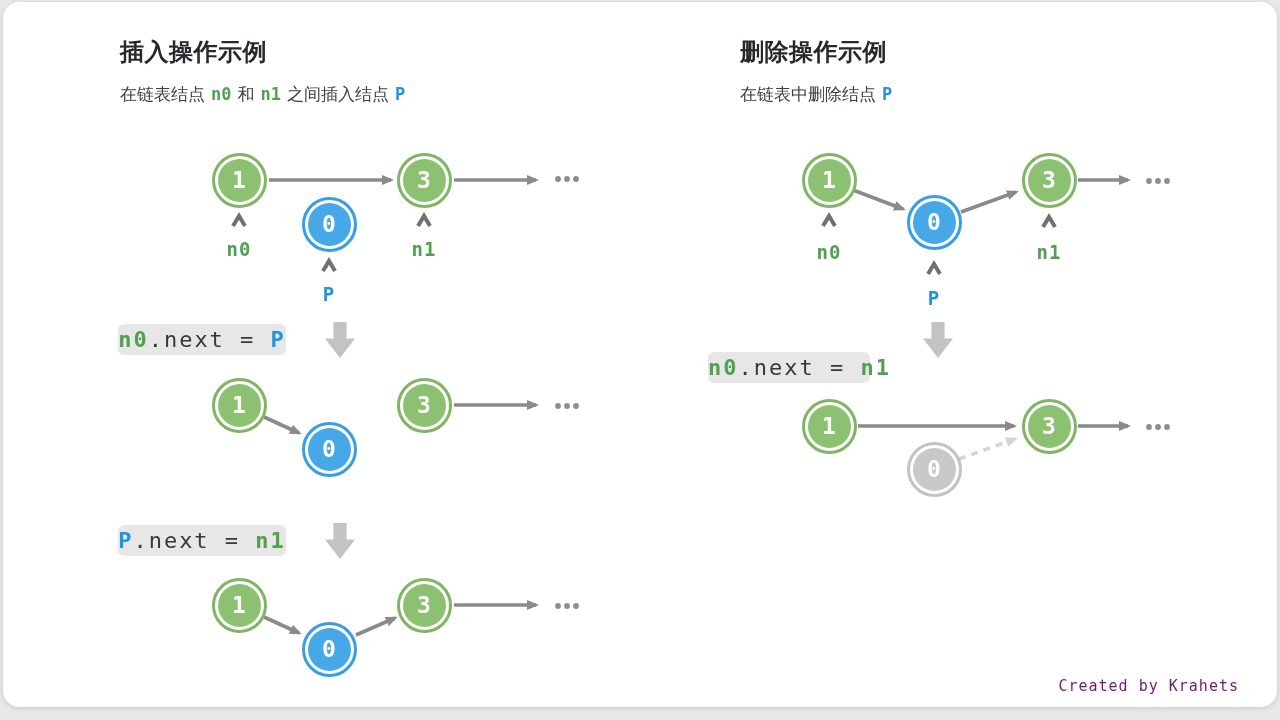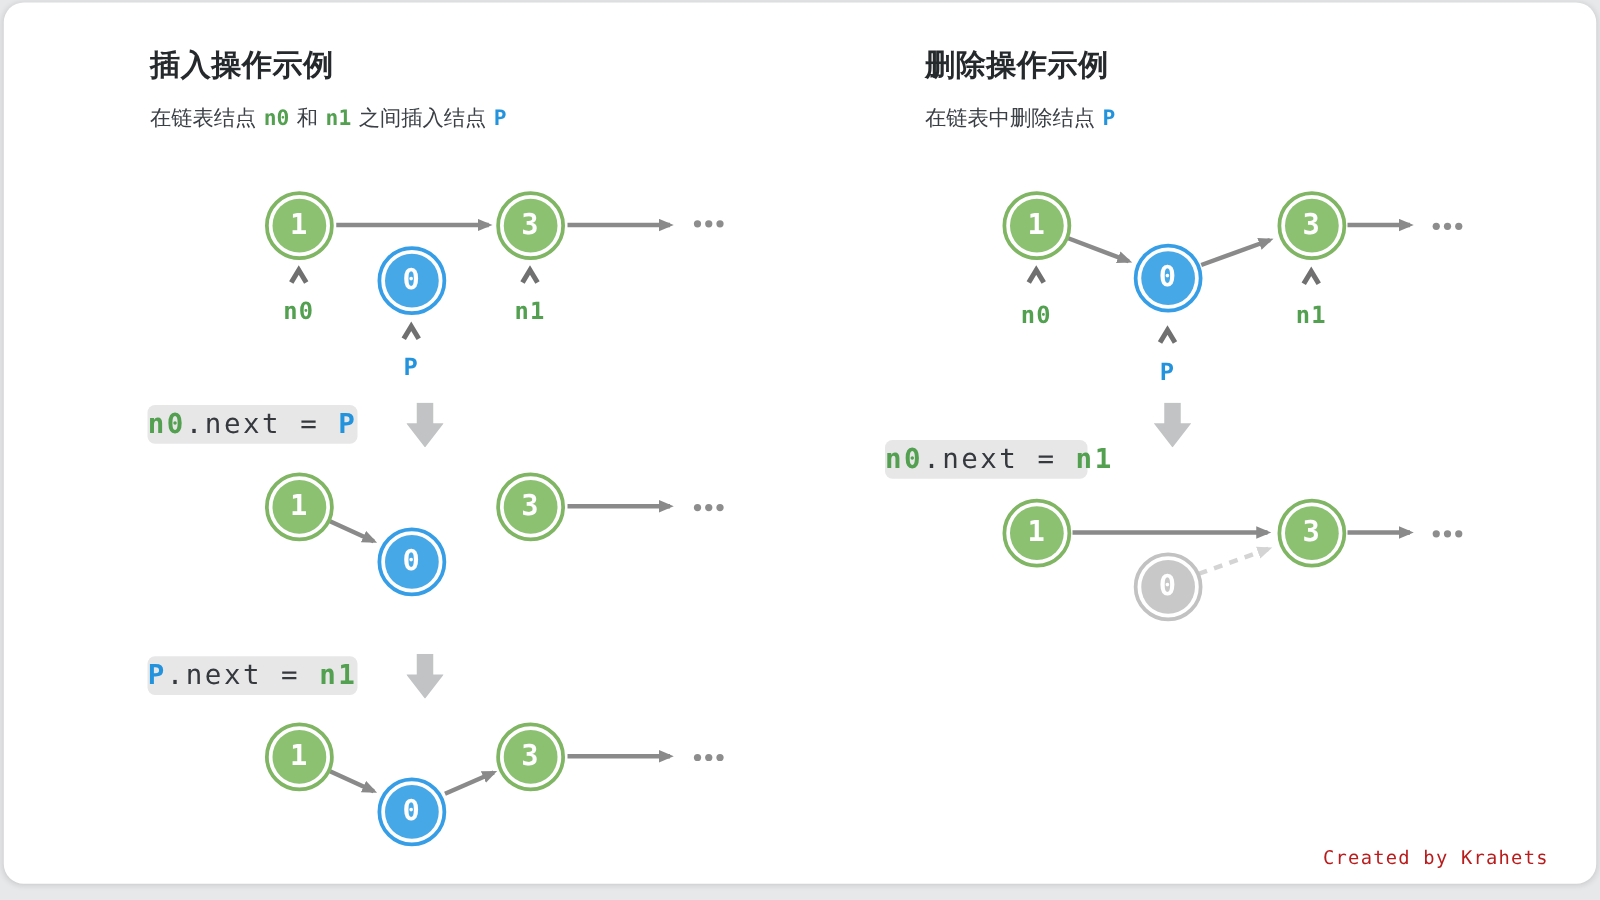--- a/index.html
+++ b/index.html
@@ -51,21 +51,21 @@
     font-size:22px;letter-spacing:2px;color:#35393e;white-space:nowrap;
   }
   .codebox .tok{margin:0;letter-spacing:2px;}
   .bigarrow{
     position:absolute;width:30px;height:36px;background:#c1c3c5;
     clip-path:polygon(28% 0,72% 0,72% 46%,100% 46%,50% 100%,0 46%,28% 46%);
   }
   .watermark{
     position:absolute;right:38px;bottom:12px;
     font-family:"DejaVu Sans Mono","Liberation Mono",monospace;
-    font-size:15px;letter-spacing:1px;color:#b91c1c;
+    font-size:15px;letter-spacing:1px;color:#701a75;
   }
 </style>
 </head>
 <body>
 
 <div class="card">
   <div class="panel-title left">插入操作示例</div>
   <div class="panel-sub left" id="sub-0"><span class="tok tok-plain">在链表结点</span><span class="tok tok-green">n0</span><span class="tok tok-plain">和</span><span class="tok tok-green">n1</span><span class="tok tok-plain">之间插入结点</span><span class="tok tok-blue">P</span></div>
   <div class="panel-title right">删除操作示例</div>
   <div class="panel-sub right" id="sub-1"><span class="tok tok-plain">在链表中删除结点</span><span class="tok tok-blue">P</span></div>

